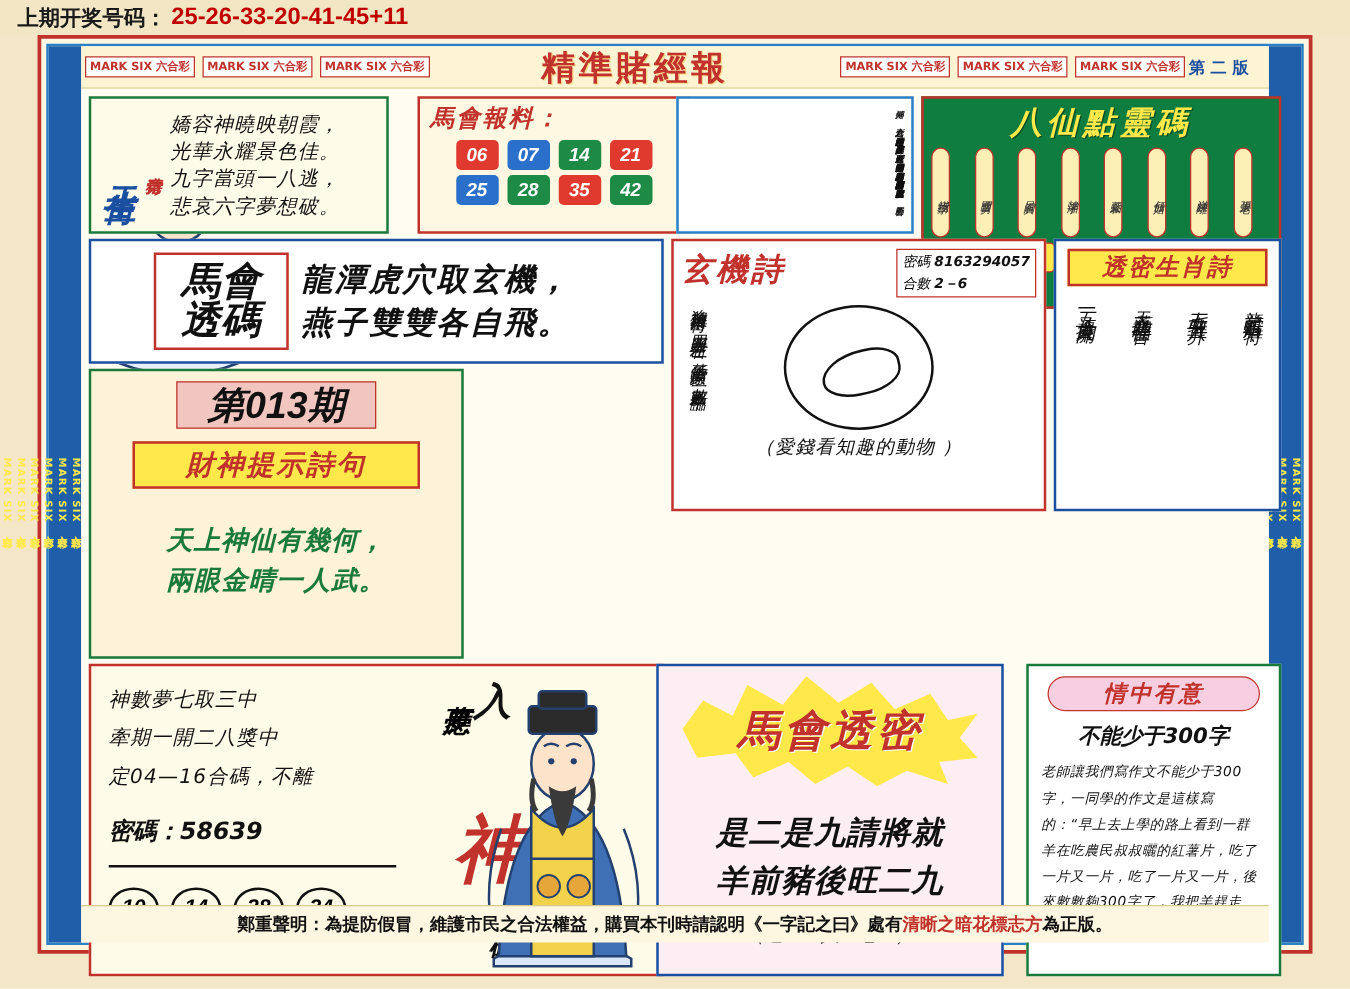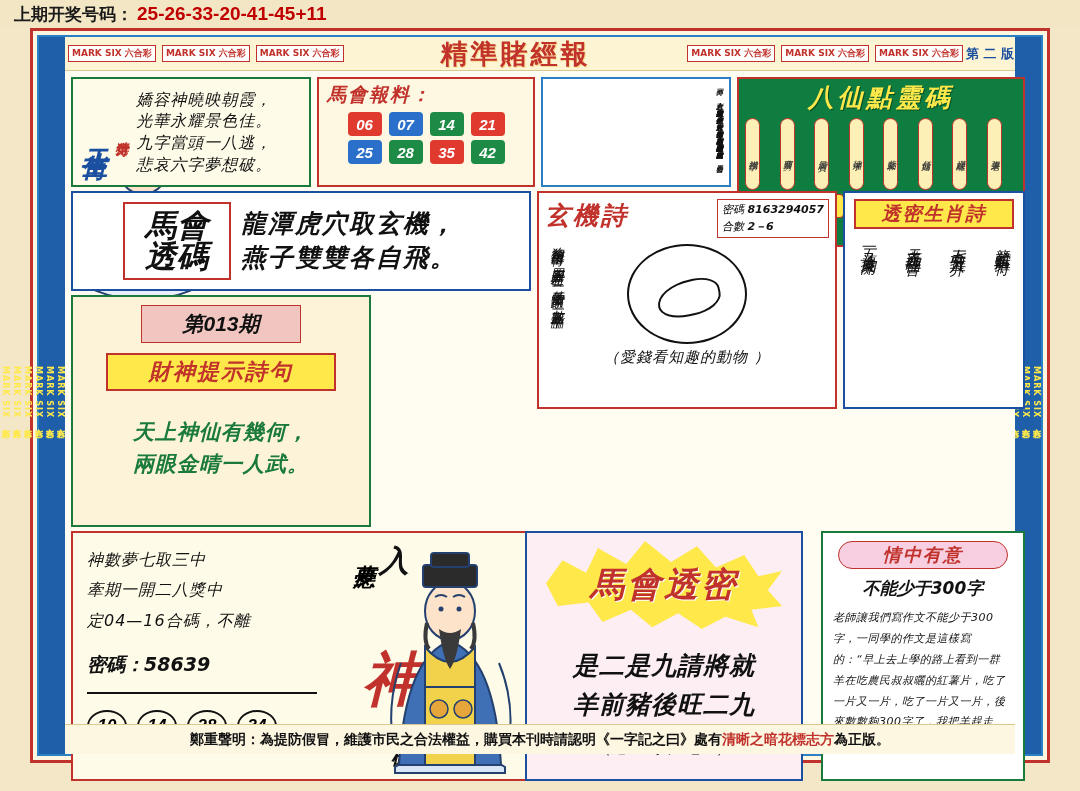--- a/index.html
+++ b/index.html
@@ -68,21 +68,21 @@
     padding:1px 3px; margin:0 3px;
     white-space:nowrap;
   }
   .mk-group { display:flex; align-items:center; }
   .masthead {
     font-size:27px; font-weight:bold; color:#c0322b;
     letter-spacing:3px;
     font-family:"DejaVu Sans", sans-serif;
     text-shadow:1px 1px 0 #f7d98a;
   }
-  .edition { font-size:13px; font-weight:bold; color:#1b4fa0; margin-right:1px; }
+  .edition { font-size:13px; font-weight:bold; color:#1b4fa0; margin-right:16px; }
 
   
   .content {
     position:absolute; left:26px; right:26px; top:34px; bottom:30px;
     background:#fffdf2;
     font-style:italic;
   }
 
   
   .footer {
@@ -111,21 +111,21 @@
   #zodiac .small {
     font-size:13px; color:#c0322b; writing-mode:vertical-rl;
     margin-right:6px; letter-spacing:1px; font-weight:bold;
   }
   #zodiac .lines {
     font-size:16px; color:#111; line-height:1.35; letter-spacing:1px;
   }
 
   
   #report {
-    left:252px; top:6px; width:218px; height:110px;
+    left:269px; top:6px; width:218px; height:110px;
     background:#fef8e2; border:2px solid #c0322b;
   }
   #report .title { font-size:19px; font-weight:bold; color:#c0322b; margin:3px 0 2px 8px; letter-spacing:2px;}
   .ballrow { display:flex; gap:7px; justify-content:center; margin-top:4px;}
   .ball {
     width:34px; height:24px; border-radius:4px;
     display:flex; align-items:center; justify-content:center;
     font-size:15px; font-weight:bold; color:#fff;
     font-family:"Liberation Sans", sans-serif;
   }
@@ -230,21 +230,21 @@
 
   
   #issue {
     left:6px; top:224px; width:300px; height:232px;
     background:#fdf3d8; border:2px solid #1a7a3c;
   }
   #issue .iss {
     margin:8px auto 0 auto; width:160px; height:38px;
     background:#f2c6c0; border:1px solid #c0322b;
     display:flex; align-items:center; justify-content:center;
-    font-size:21px; font-weight:bold; color:#111;
+    font-size:30px; font-weight:bold; color:#111;
     font-family:"Liberation Sans", sans-serif;
   }
   #issue .cs {
     margin:10px auto 0 auto; width:230px; height:38px;
     background:#ffe94a; border:2px solid #c0322b;
     display:flex; align-items:center; justify-content:center;
     font-size:22px; font-weight:bold; color:#c0322b; letter-spacing:2px;
   }
   #issue .lines {
     margin-top:26px; text-align:center;

